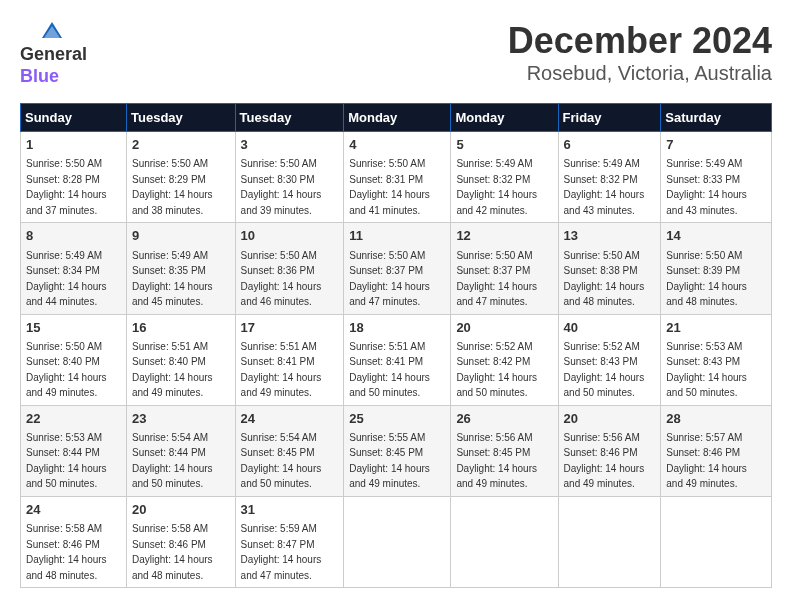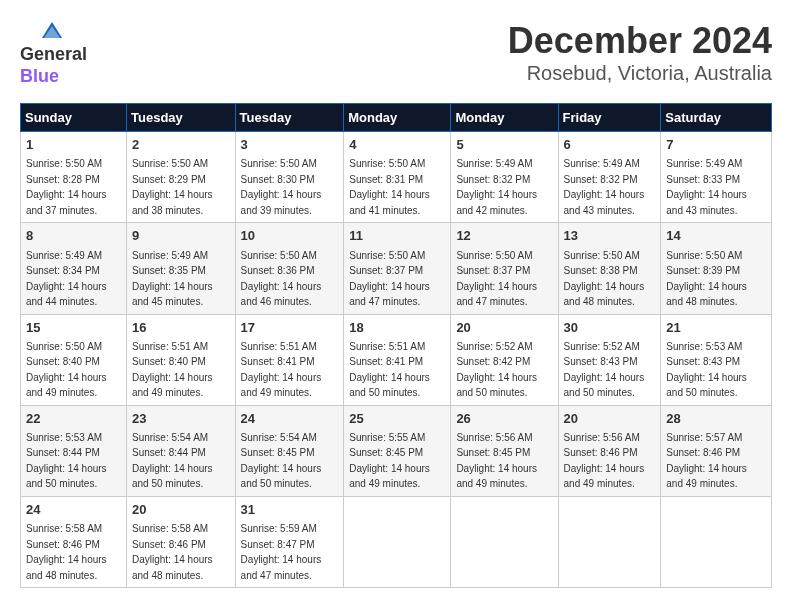--- a/index.html
+++ b/index.html
@@ -138,21 +138,21 @@
         <td><span class="day-number">12</span><span class="day-info">Sunrise: 5:50 AM<br>Sunset: 8:37 PM<br>Daylight: 14 hours and 47 minutes.</span></td>
         <td><span class="day-number">13</span><span class="day-info">Sunrise: 5:50 AM<br>Sunset: 8:38 PM<br>Daylight: 14 hours and 48 minutes.</span></td>
         <td><span class="day-number">14</span><span class="day-info">Sunrise: 5:50 AM<br>Sunset: 8:39 PM<br>Daylight: 14 hours and 48 minutes.</span></td>
       </tr>
       <tr>
         <td><span class="day-number">15</span><span class="day-info">Sunrise: 5:50 AM<br>Sunset: 8:40 PM<br>Daylight: 14 hours and 49 minutes.</span></td>
         <td><span class="day-number">16</span><span class="day-info">Sunrise: 5:51 AM<br>Sunset: 8:40 PM<br>Daylight: 14 hours and 49 minutes.</span></td>
         <td><span class="day-number">17</span><span class="day-info">Sunrise: 5:51 AM<br>Sunset: 8:41 PM<br>Daylight: 14 hours and 49 minutes.</span></td>
         <td><span class="day-number">18</span><span class="day-info">Sunrise: 5:51 AM<br>Sunset: 8:41 PM<br>Daylight: 14 hours and 50 minutes.</span></td>
         <td><span class="day-number">20</span><span class="day-info">Sunrise: 5:52 AM<br>Sunset: 8:42 PM<br>Daylight: 14 hours and 50 minutes.</span></td>
-        <td><span class="day-number">30</span><span class="day-info">Sunrise: 5:52 AM<br>Sunset: 8:43 PM<br>Daylight: 14 hours and 50 minutes.</span></td>
+        <td><span class="day-number">40</span><span class="day-info">Sunrise: 5:52 AM<br>Sunset: 8:43 PM<br>Daylight: 14 hours and 50 minutes.</span></td>
         <td><span class="day-number">21</span><span class="day-info">Sunrise: 5:53 AM<br>Sunset: 8:43 PM<br>Daylight: 14 hours and 50 minutes.</span></td>
       </tr>
       <tr>
         <td><span class="day-number">22</span><span class="day-info">Sunrise: 5:53 AM<br>Sunset: 8:44 PM<br>Daylight: 14 hours and 50 minutes.</span></td>
         <td><span class="day-number">23</span><span class="day-info">Sunrise: 5:54 AM<br>Sunset: 8:44 PM<br>Daylight: 14 hours and 50 minutes.</span></td>
         <td><span class="day-number">24</span><span class="day-info">Sunrise: 5:54 AM<br>Sunset: 8:45 PM<br>Daylight: 14 hours and 50 minutes.</span></td>
         <td><span class="day-number">25</span><span class="day-info">Sunrise: 5:55 AM<br>Sunset: 8:45 PM<br>Daylight: 14 hours and 49 minutes.</span></td>
         <td><span class="day-number">26</span><span class="day-info">Sunrise: 5:56 AM<br>Sunset: 8:45 PM<br>Daylight: 14 hours and 49 minutes.</span></td>
         <td><span class="day-number">20</span><span class="day-info">Sunrise: 5:56 AM<br>Sunset: 8:46 PM<br>Daylight: 14 hours and 49 minutes.</span></td>
         <td><span class="day-number">28</span><span class="day-info">Sunrise: 5:57 AM<br>Sunset: 8:46 PM<br>Daylight: 14 hours and 49 minutes.</span></td>

